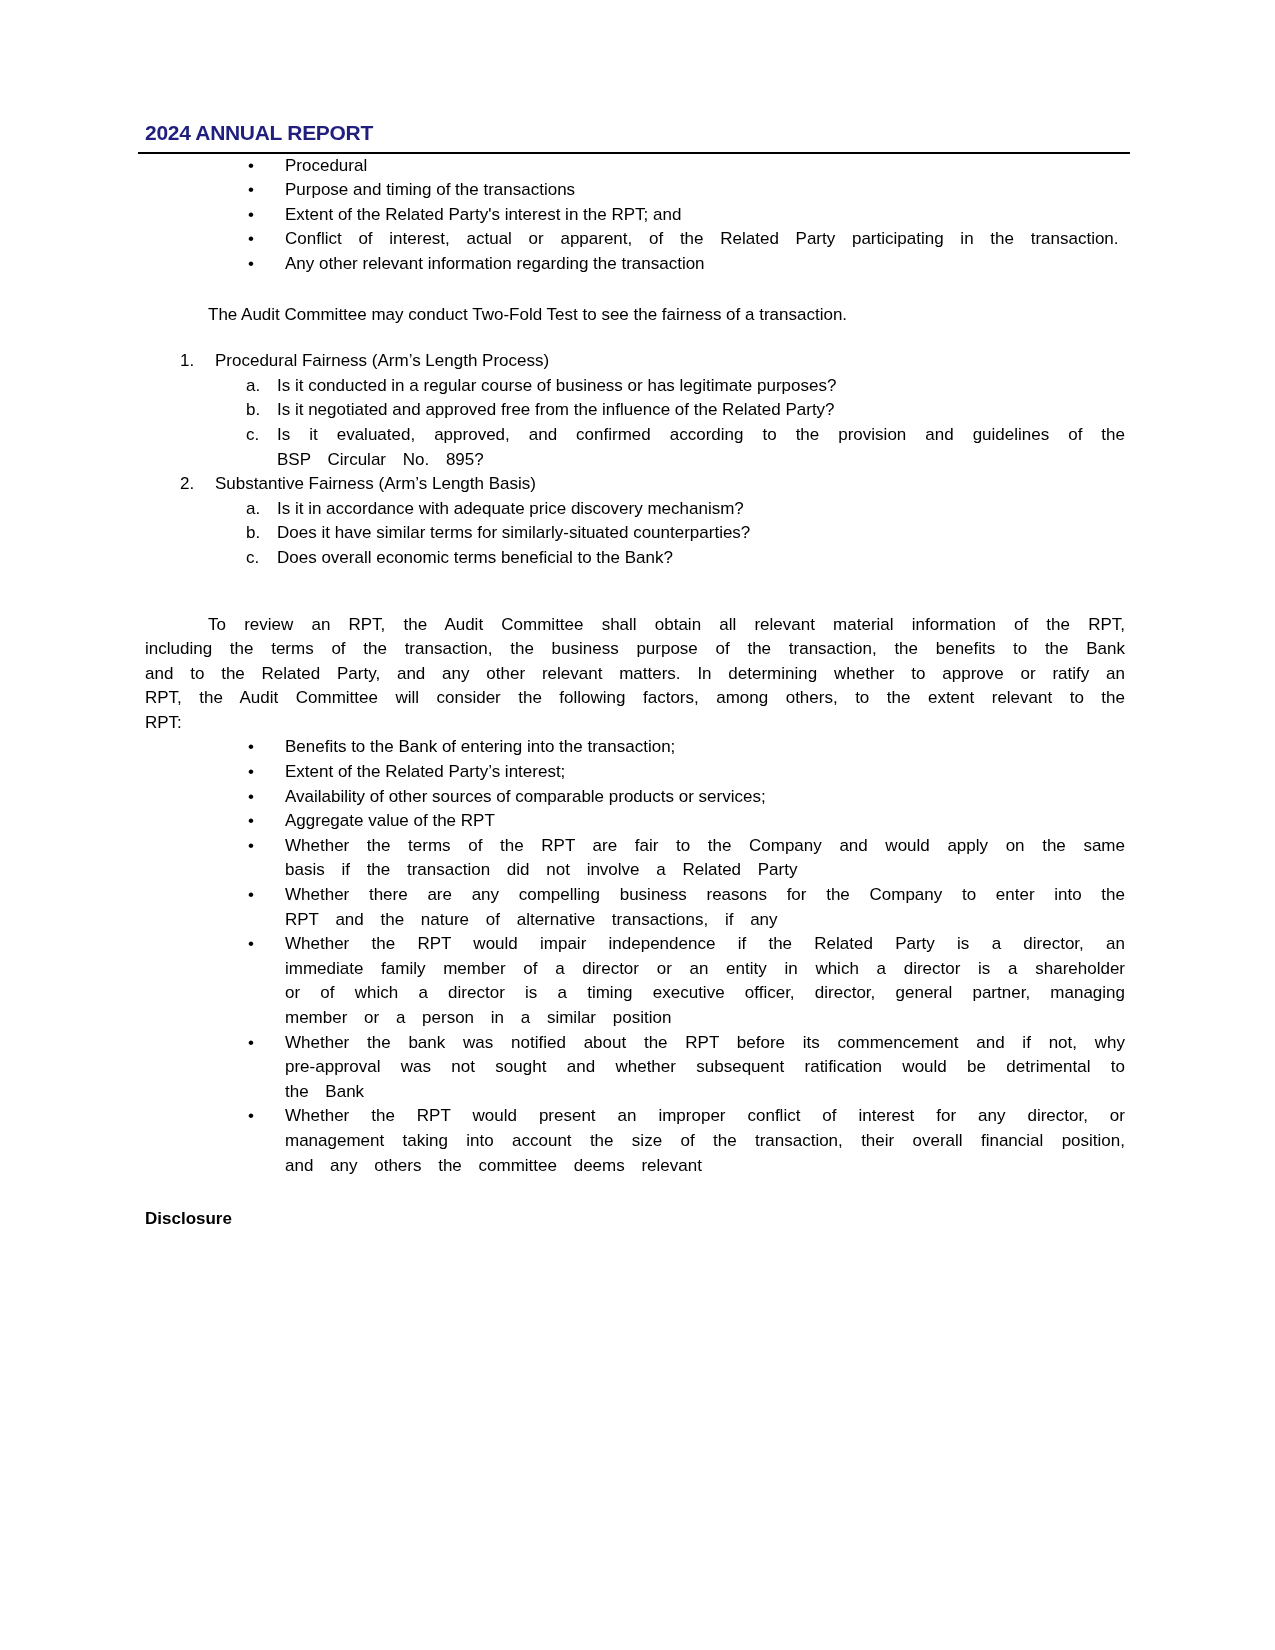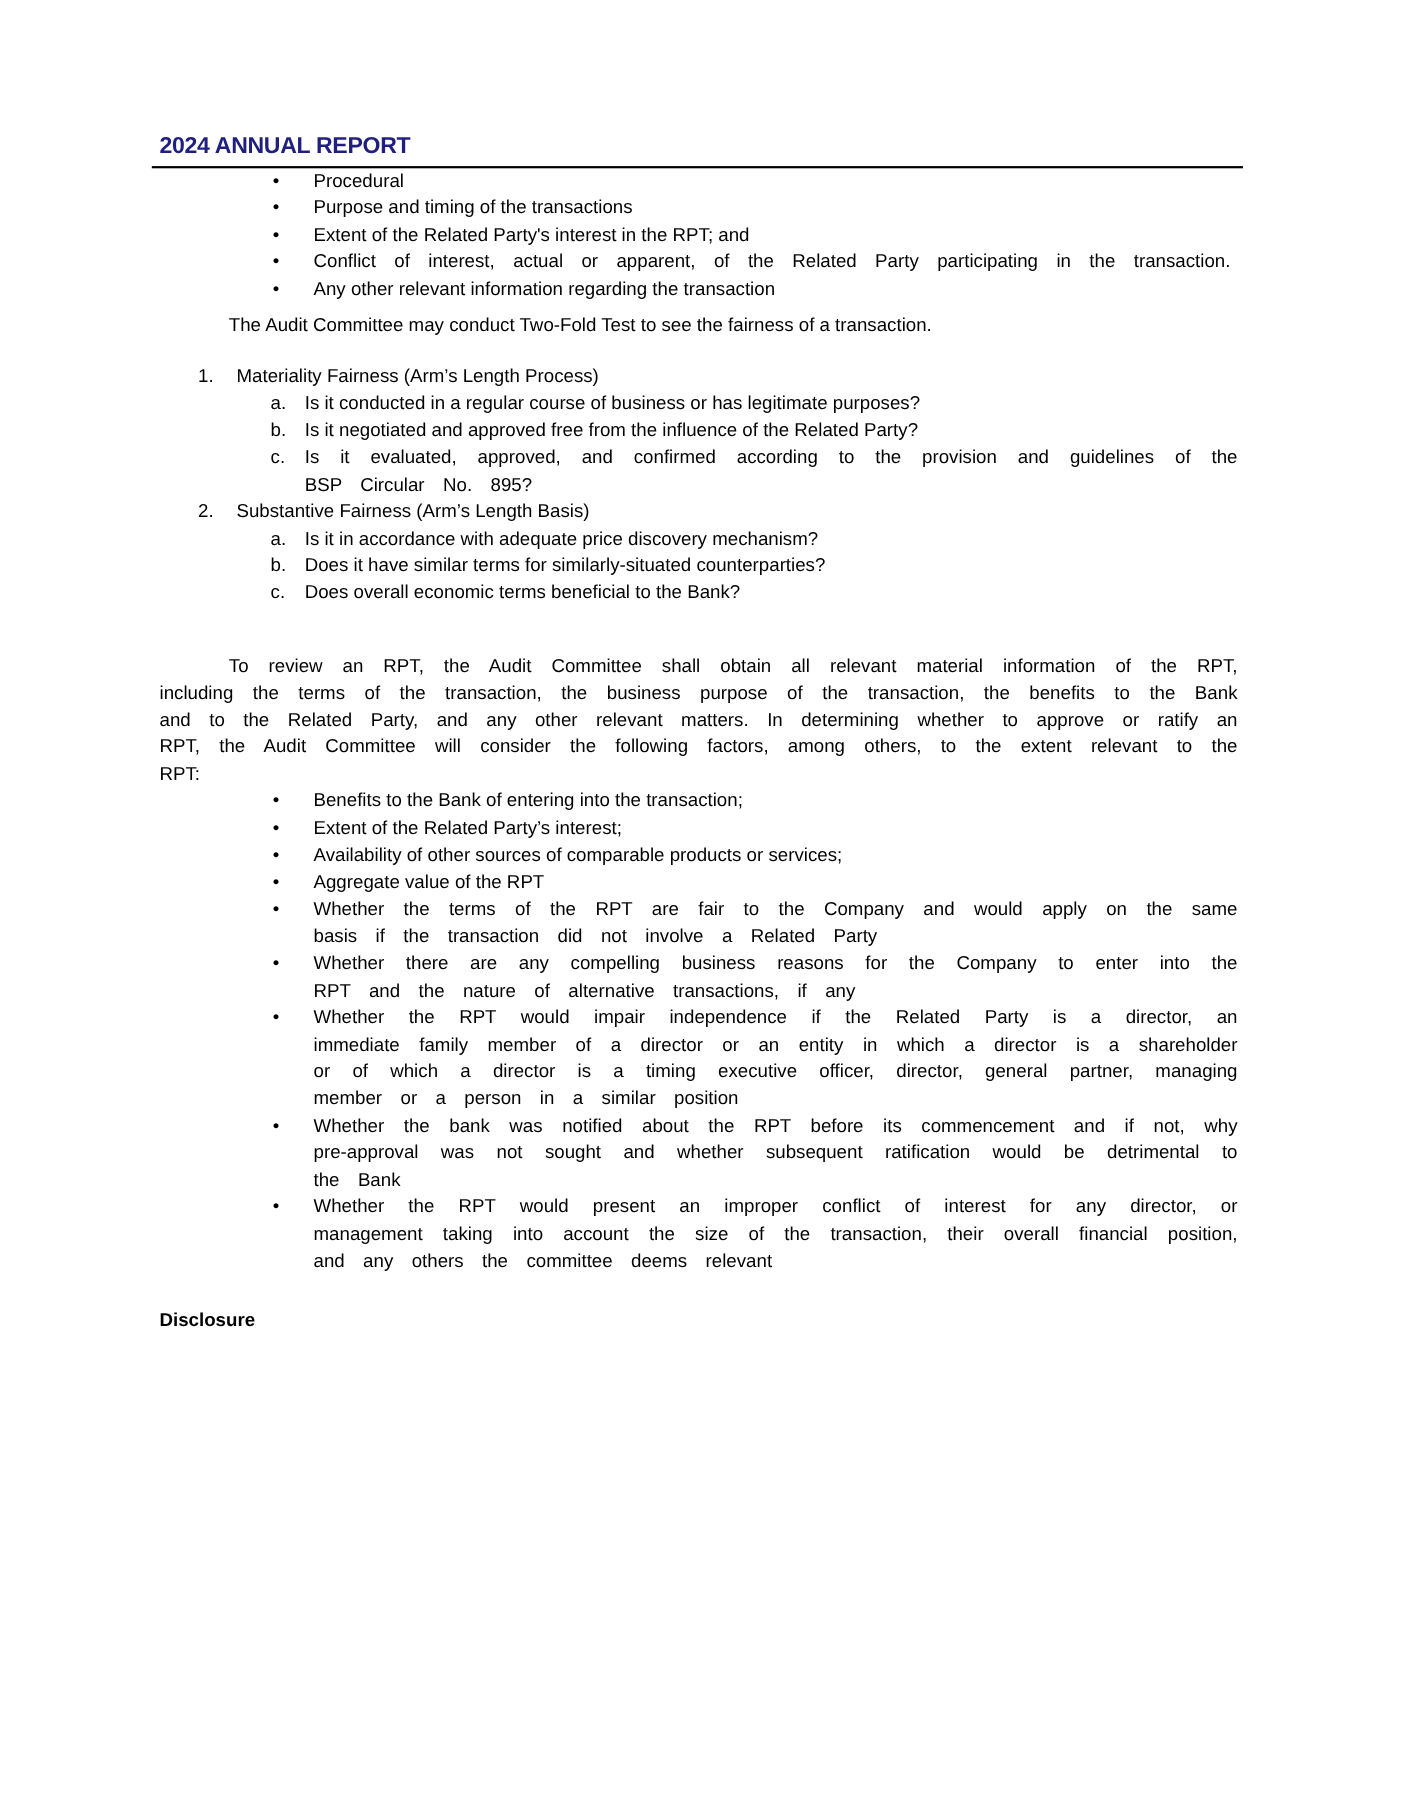--- a/index.html
+++ b/index.html
@@ -22,21 +22,21 @@
     font-weight:bold;font-size:21px;line-height:24px;
     color:#201F7E;letter-spacing:-0.3px;
   }
   .content{margin-left:145px;width:980px;}
   ul.bullets{list-style:none;margin:0;padding:0;}
   ul.bullets>li{position:relative;padding-left:140px;}
   .bmark{position:absolute;left:103px;top:0;}
   .b1{margin-top:24px;}
   .para{margin:0;}
   .indent{text-indent:63px;}
-  .p1{margin-top:8px;}
+  .p1{margin-top:26px;}
   ol.tft{list-style:none;margin:22px 0 0 0;padding:0;}
   ol.tft>li{position:relative;}
   .nmark{position:absolute;left:35px;top:0;}
   .ntitle{display:block;padding-left:70px;}
   ol.sub{list-style:none;margin:0;padding:0;}
   ol.sub>li{position:relative;padding-left:132px;}
   .smark{position:absolute;left:101px;top:0;}
   .p2{margin-top:42px;}
   .b2{margin-top:0;}
   .justify{text-align:justify;word-spacing:12px;}
@@ -82,21 +82,21 @@
         <span class="bmark">•</span>
         <span>Any other relevant information regarding the transaction</span>
       </li>
     </ul>
 
     <p class="para indent p1">The Audit Committee may conduct Two-Fold Test to see the fairness of a transaction.</p>
 
     <ol class="tft">
       <li>
         <span class="nmark">1.</span>
-        <span class="ntitle">Materiality Fairness (Arm’s Length Process)</span>
+        <span class="ntitle">Procedural Fairness (Arm’s Length Process)</span>
         <ol class="sub">
           <li>
             <span class="smark">a.</span>
             <span>Is it conducted in a regular course of business or has legitimate purposes?</span>
           </li>
           <li>
             <span class="smark">b.</span>
             <span>Is it negotiated and approved free from the influence of the Related Party?</span>
           </li>
           <li class="justify">

